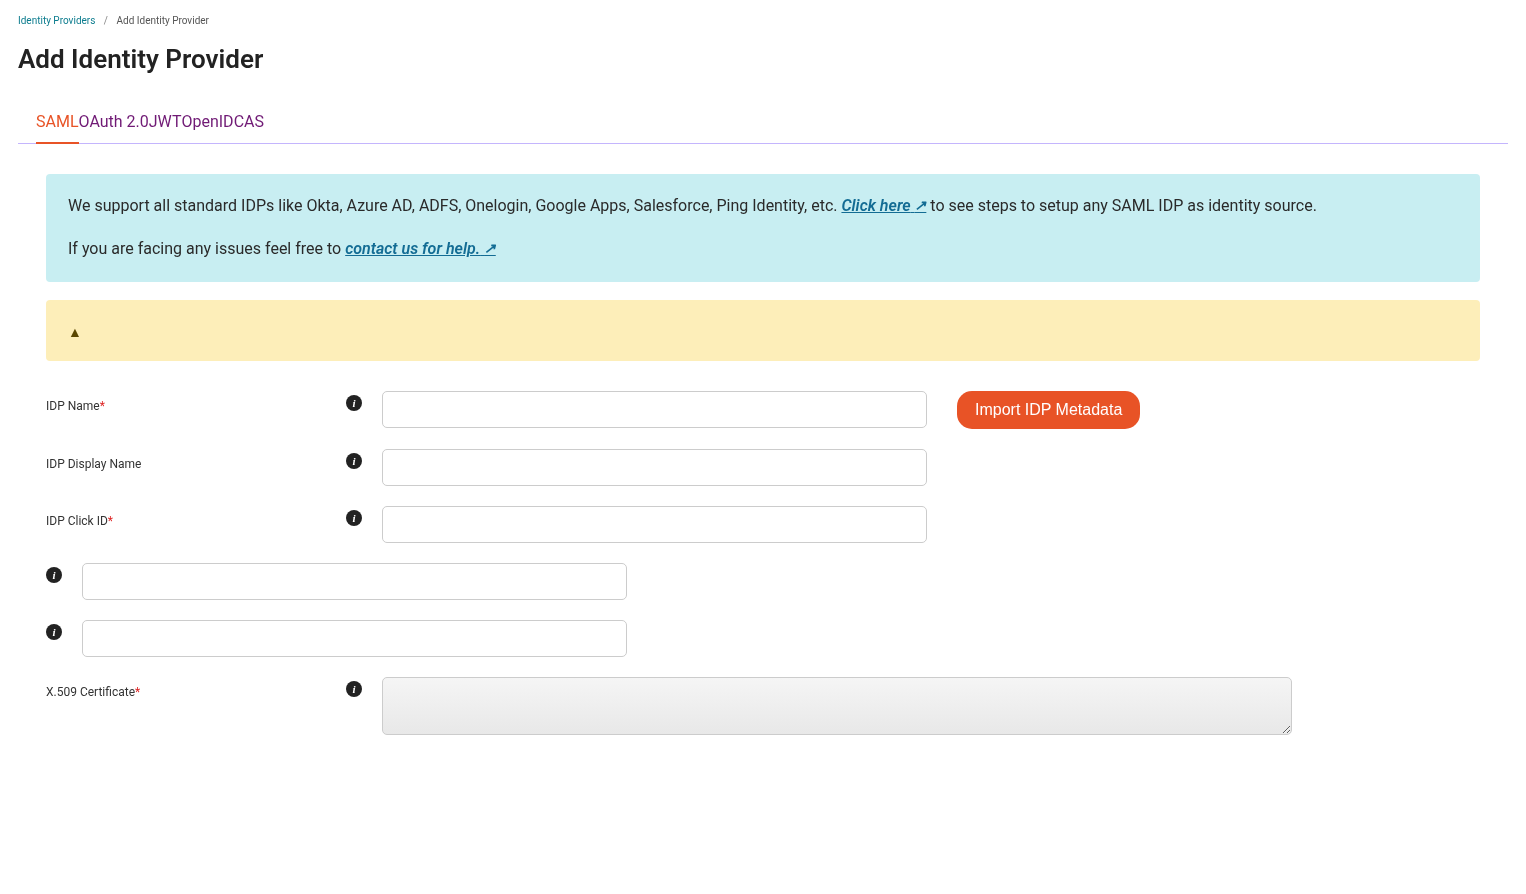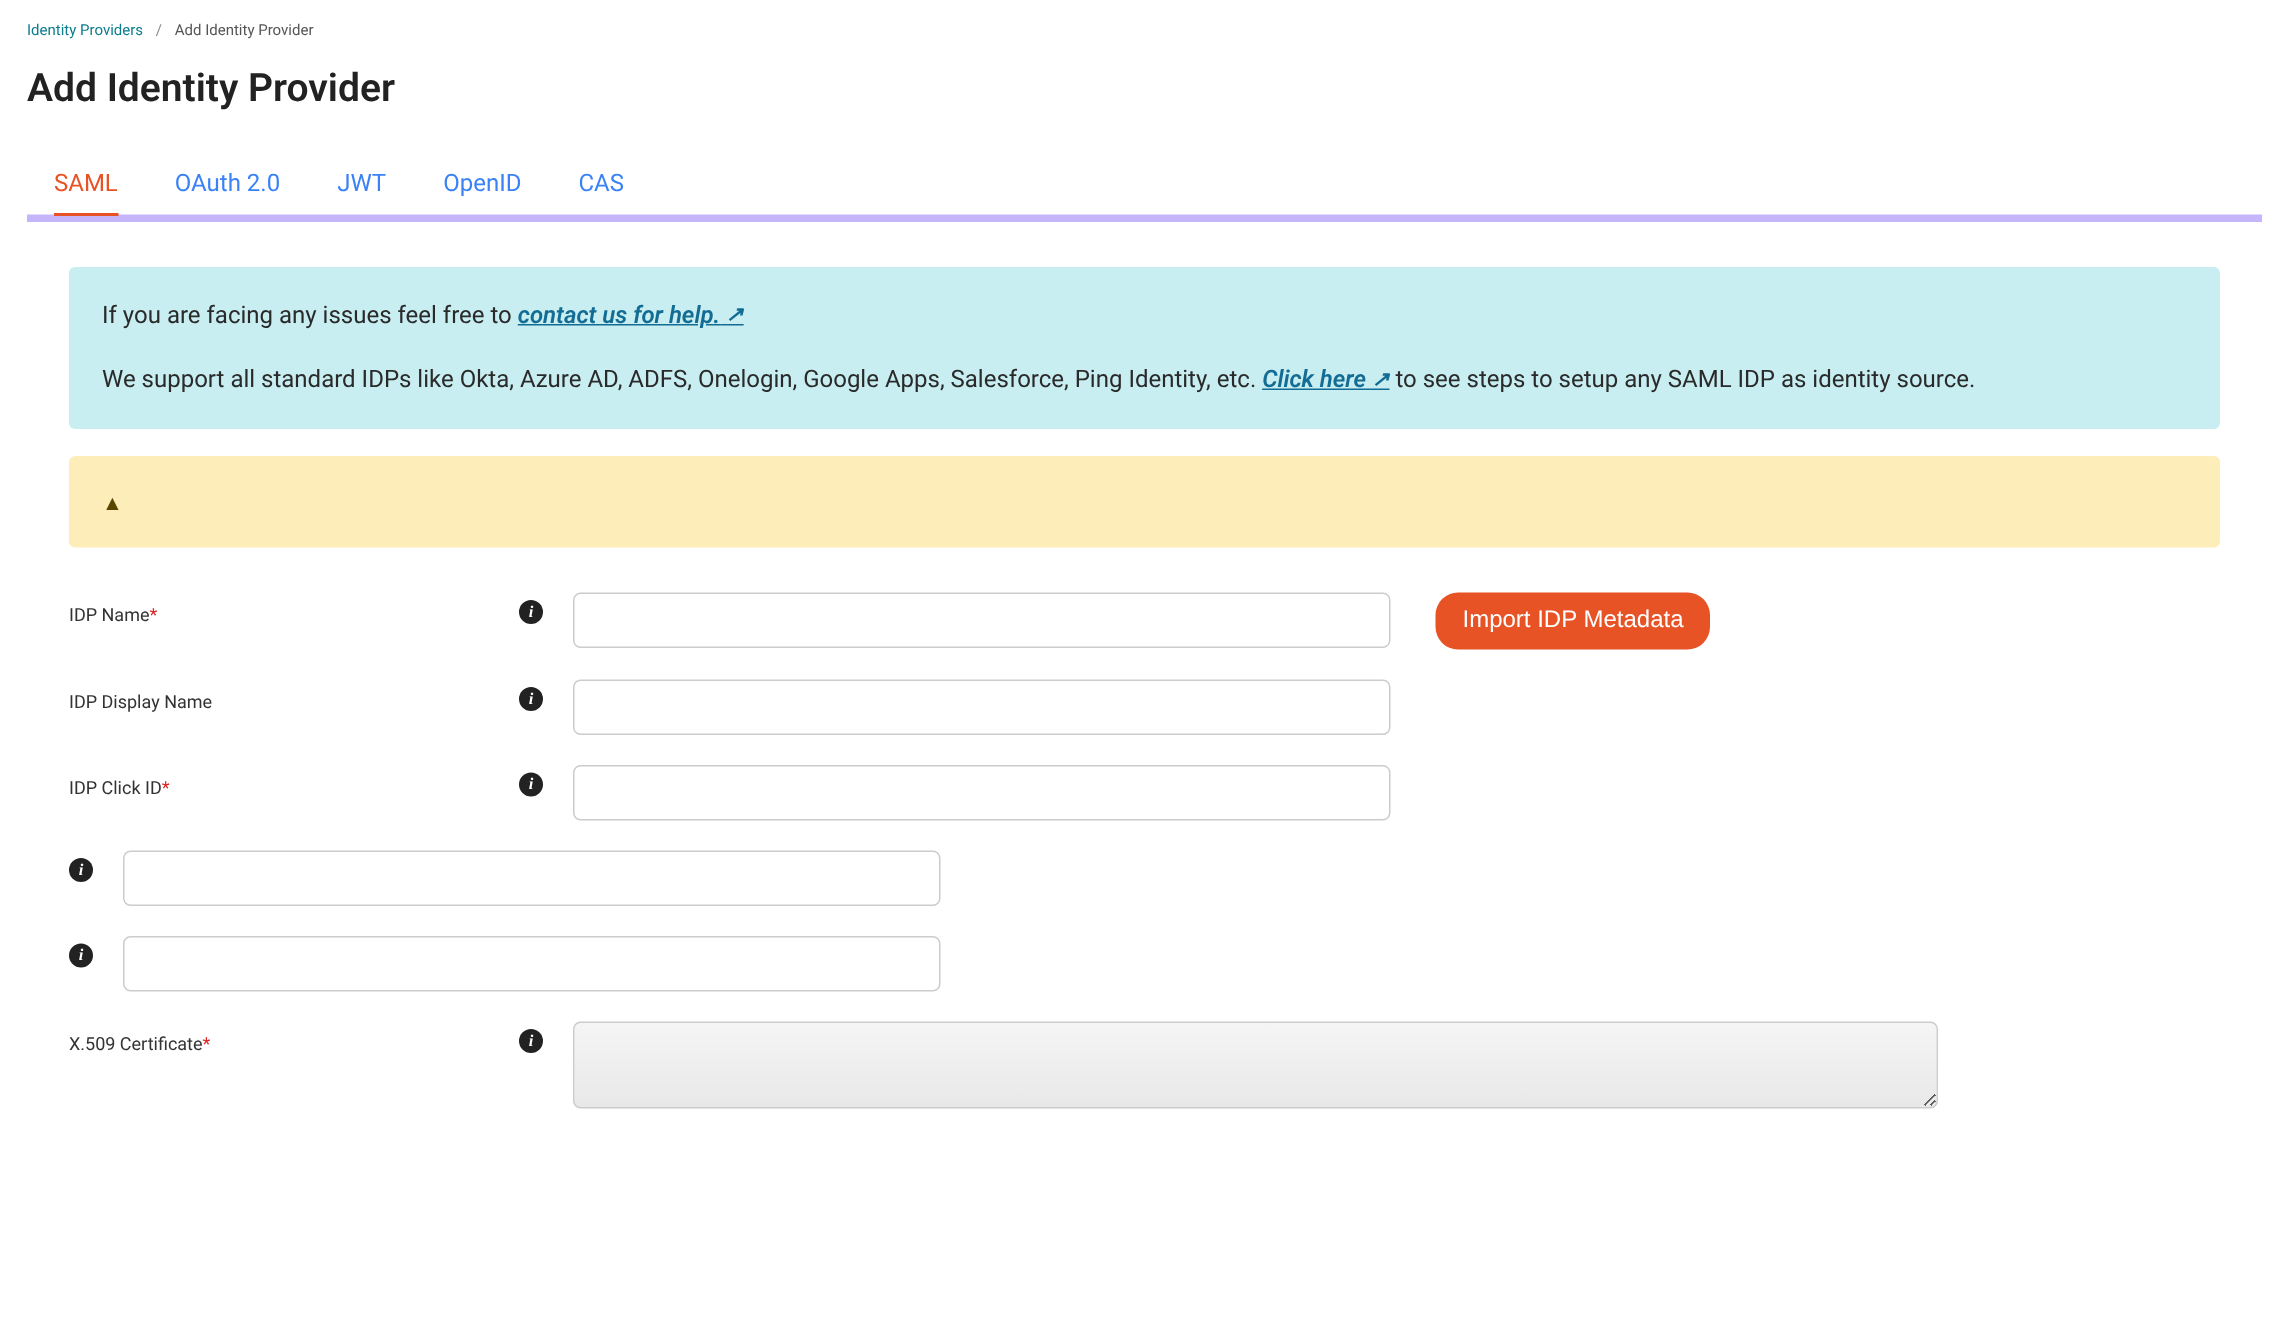--- a/index.html
+++ b/index.html
@@ -23,28 +23,27 @@
   }
   .breadcrumb .sep { margin: 0 6px; color: #888; }
   h1.page-title {
     font-size: 26px;
     font-weight: 600;
     color: #222;
     margin-bottom: 28px;
   }
   .tabs {
     display: flex;
-    border-bottom: 5px solid #c4b5fd;
-    gap: 38px;
+    border-bottom: 1px solid #c4b5fd;
     padding-left: 18px;
   }
   .tab {
     padding: 10px 0 12px 0;
     font-size: 16px;
-    color: #3b82f6;
+    color: #701a75;
     cursor: pointer;
     position: relative;
   }
   .tab.active {
     color: #e85326;
   }
   .tab.active::after {
     content: "";
     position: absolute;
     left: 0; right: 0; bottom: -1px;
@@ -178,28 +177,28 @@
     <div class="tab">OAuth 2.0</div>
     <div class="tab">JWT</div>
     <div class="tab">OpenID</div>
     <div class="tab">CAS</div>
   </div>
 
   <div class="content-area">
 
     <div class="info-box">
       <p>
-        <span>If you are facing any issues feel free to </span>
-        <a href="#"><span>contact us for help.</span> <span class="ext-icon">↗</span></a>
-      </p>
-      <p>
         <span>We support all standard IDPs like Okta, Azure AD, ADFS, Onelogin, Google Apps, Salesforce, Ping Identity, etc. </span>
         <a href="#"><span>Click here</span> <span class="ext-icon">↗</span></a>
         <span> to see steps to setup any SAML IDP as identity source.</span>
       </p>
+      <p>
+        <span>If you are facing any issues feel free to </span>
+        <a href="#"><span>contact us for help.</span> <span class="ext-icon">↗</span></a>
+      </p>
     </div>
 
     <div class="warn-box">
       <span class="warn-icon">▲</span>
     </div>
 
     <div class="form-row">
       <div class="form-label">
         <span>IDP Name</span><span class="req">*</span>
       </div>

